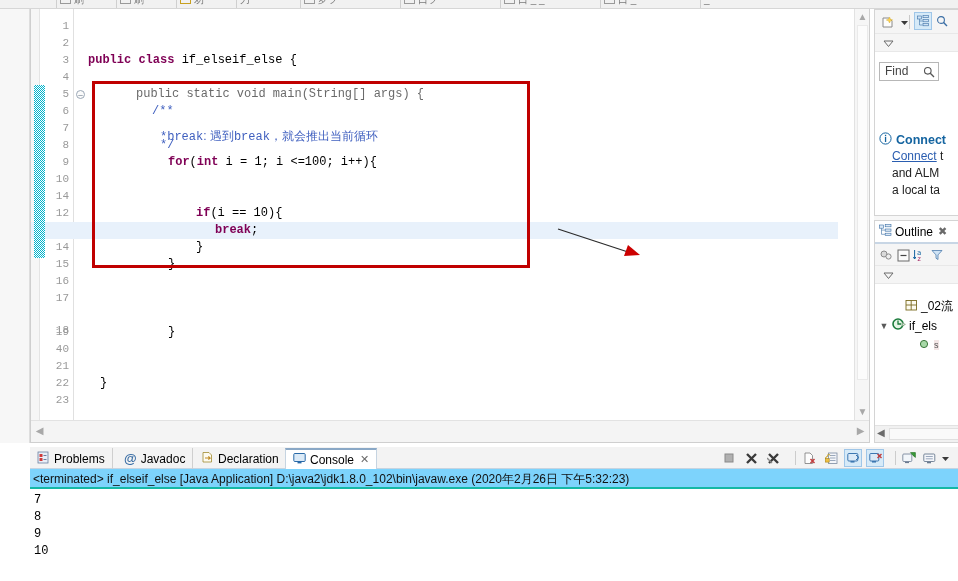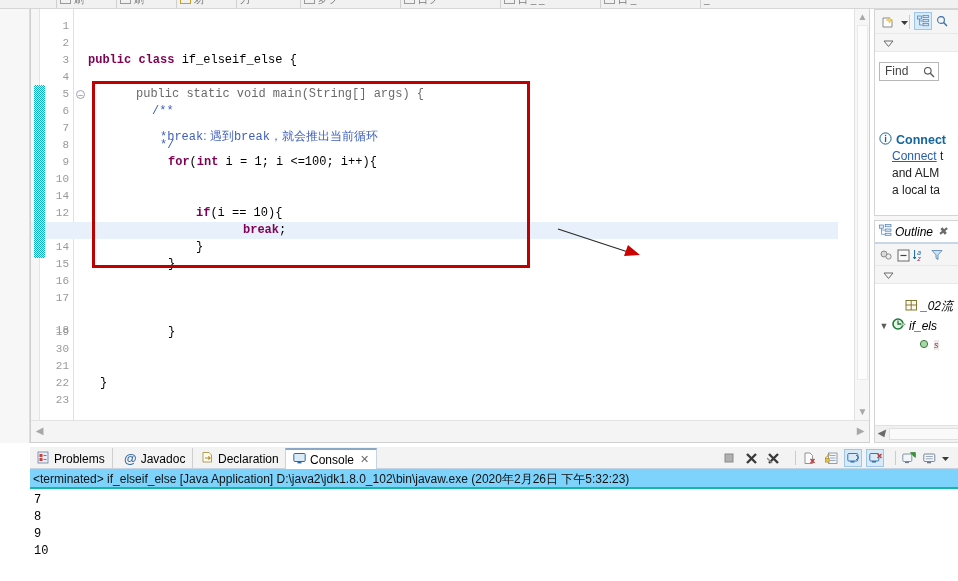--- a/index.html
+++ b/index.html
@@ -155,21 +155,21 @@
   .connect-block { position: absolute; left: 4px; top: 122px; width: 92px; }
   .connect-title {
     color: #1464a0; font-weight: bold; font-size: 12.5px;
     white-space: nowrap;
   }
   .connect-line { font-size: 12px; color: #222; white-space: nowrap; line-height: 17px; }
   .connect-link { color: #2a5db0; text-decoration: underline; }
 
   .outline-pane {
     position: absolute; left: 0; top: 211px; width: 84px; height: 223px;
-    background: #ffffff; border: 1px solid #d4d4d4; border-right: none; font-style: italic;
+    background: #ffffff; border: 1px solid #d4d4d4; border-right: none;
   }
   .pane-tab {
     position: absolute; left: 0; top: 0; height: 21px;
     display: flex; align-items: center; gap: 3px;
     padding: 0 4px; font-size: 12px; color: #000;
     background: #ffffff; white-space: nowrap;
   }
   .pane-tab-underline {
     position: absolute; left: 0; top: 21px; width: 84px; height: 2px;
     background: #c8d6e5;
@@ -266,21 +266,21 @@
       <div class="line-num" style="top:162px">10</div>
       <div class="line-num" style="top:179px">14</div>
       <div class="line-num" style="top:196px">12</div>
       <div class="line-num" style="top:213px">13</div>
       <div class="line-num" style="top:230px">14</div>
       <div class="line-num" style="top:247px">15</div>
       <div class="line-num" style="top:264px">16</div>
       <div class="line-num" style="top:281px">17</div>
       <div class="line-num" style="top:313px">18</div>
       <div class="line-num" style="top:315px">19</div>
-      <div class="line-num" style="top:332px">30</div>
+      <div class="line-num" style="top:332px">40</div>
       <div class="line-num" style="top:349px">21</div>
       <div class="line-num" style="top:366px">22</div>
       <div class="line-num" style="top:383px">23</div>
     </div>
     <div class="change-bar"></div>
     <div class="fold-col"></div>
     <div class="fold-marker" style="top:81px">–</div>
 
     <div class="code-layer">
       <div class="hl-row" style="top:213px"></div>
@@ -294,21 +294,21 @@
 
       <div class="code-line" style="top:119px;left:72px"><span class="cmt">*</span><span class="cmt">break</span><span class="cmt-cn">: </span><span class="cmt-cn">遇到</span><span class="cmt">break</span><span class="cmt-cn">，就会推出当前循环</span></div>
 
       <div class="code-line" style="top:128px;left:72px"><span class="cmt">*/</span></div>
 
       <div class="code-line" style="top:145px;left:80px"><span class="kw">for</span><span>(</span><span class="kw">int</span><span> i = 1; i &lt;=100; i++){</span></div>
 
 
       <div class="code-line" style="top:196px;left:108px"><span class="kw">if</span><span>(i == 10){</span></div>
 
-      <div class="code-line" style="top:213px;left:155px;z-index:2"><span class="kw">break</span><span>;</span></div>
+      <div class="code-line" style="top:213px;left:127px;z-index:2"><span class="kw">break</span><span>;</span></div>
 
       <div class="code-line" style="top:230px;left:108px"><span>}</span></div>
 
       <div class="code-line" style="top:247px;left:80px"><span>}</span></div>
 
       <div class="code-line" style="top:315px;left:80px"><span>}</span></div>
 
       <div class="code-line" style="top:366px;left:12px"><span>}</span></div>
     </div>
 

